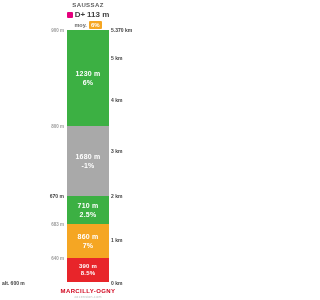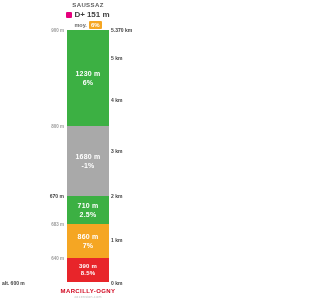--- a/index.html
+++ b/index.html
@@ -56,21 +56,21 @@
 </head>
 <body>
 
 <div id="root">
 
   <div class="hdr">
     <div class="hdr-title">SAUSSAZ</div>
     <div class="hdr-dplus">
       <span class="dplus-chip"></span>
       <span>D+</span>
-      <span>151 m</span>
+      <span>113 m</span>
     </div>
     <div class="hdr-moy">
       <span>moy.</span>
       <span class="moy-val">6%</span>
     </div>
   </div>
 
   <div class="chart">
 
     <div class="seg" style="top:0px;height:96px;background:#3cb043;">

